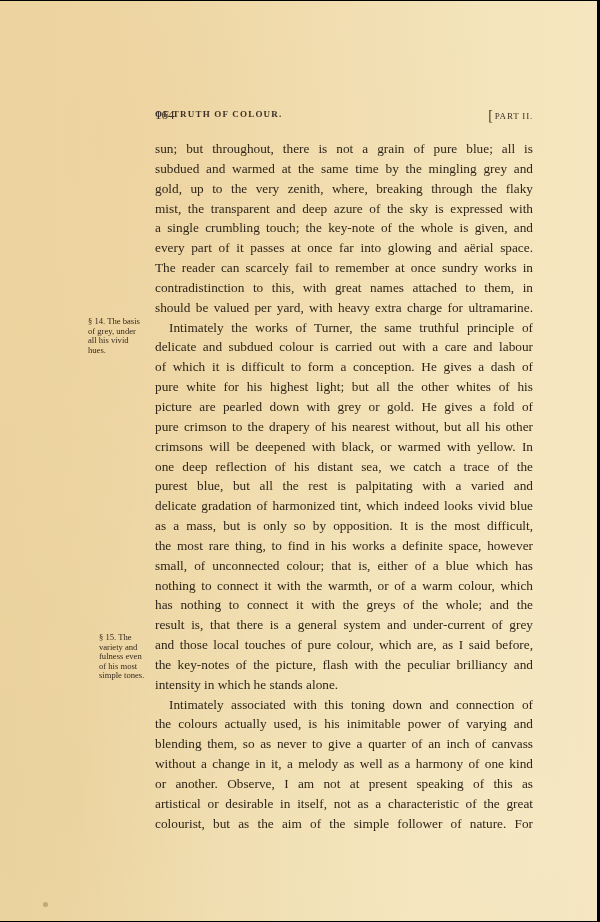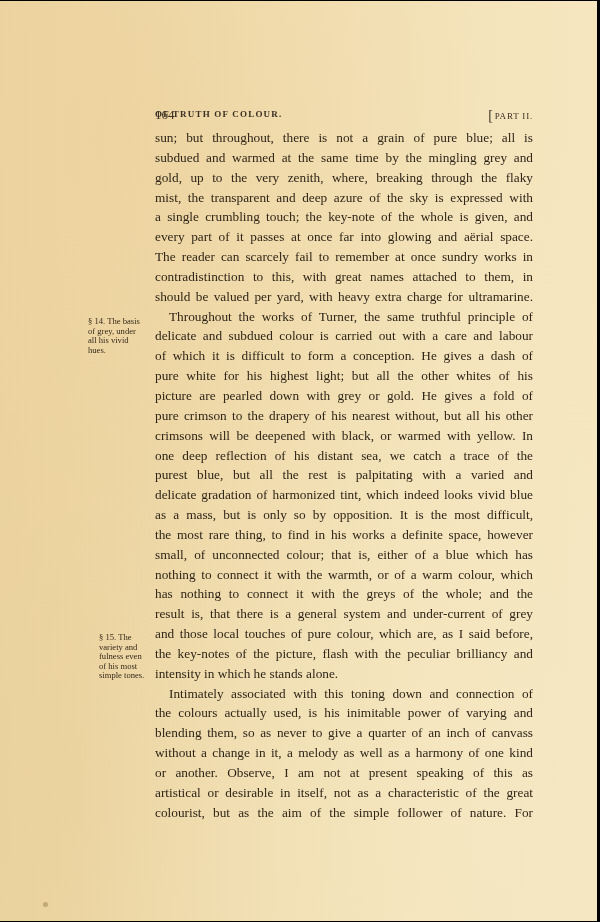--- a/index.html
+++ b/index.html
@@ -59,21 +59,21 @@
       letter-spacing: 0.8px;
     }
     .head-part .bracket {
       font-size: 14px;
       position: relative;
       top: 1px;
       margin-right: 1px;
     }
     .body-text {
       position: absolute;
-      top: 127px;
+      top: 138px;
       left: 155px;
       width: 378px;
     }
     .line {
       display: block;
       height: 19.85px;
       line-height: 19.85px;
       font-size: 13.3px;
       white-space: nowrap;
       text-align: justify;
@@ -135,21 +135,21 @@
   <div class="body-text">
     <span class="line">sun; but throughout, there is not a grain of pure blue; all is</span>
     <span class="line">subdued and warmed at the same time by the mingling grey and</span>
     <span class="line">gold, up to the very zenith, where, breaking through the flaky</span>
     <span class="line">mist, the transparent and deep azure of the sky is expressed with</span>
     <span class="line">a single crumbling touch; the key-note of the whole is given, and</span>
     <span class="line">every part of it passes at once far into glowing and aërial space.</span>
     <span class="line">The reader can scarcely fail to remember at once sundry works in</span>
     <span class="line">contradistinction to this, with great names attached to them, in</span>
     <span class="line">should be valued per yard, with heavy extra charge for ultramarine.</span>
-    <span class="line indent">Throughout the works of Turner, the same truthful principle of</span>
+    <span class="line indent">Intimately the works of Turner, the same truthful principle of</span>
     <span class="line">delicate and subdued colour is carried out with a care and labour</span>
     <span class="line">of which it is difficult to form a conception. He gives a dash of</span>
     <span class="line">pure white for his highest light; but all the other whites of his</span>
     <span class="line">picture are pearled down with grey or gold. He gives a fold of</span>
     <span class="line">pure crimson to the drapery of his nearest without, but all his other</span>
     <span class="line">crimsons will be deepened with black, or warmed with yellow. In</span>
     <span class="line">one deep reflection of his distant sea, we catch a trace of the</span>
     <span class="line">purest blue, but all the rest is palpitating with a varied and</span>
     <span class="line">delicate gradation of harmonized tint, which indeed looks vivid blue</span>
     <span class="line">as a mass, but is only so by opposition. It is the most difficult,</span>

